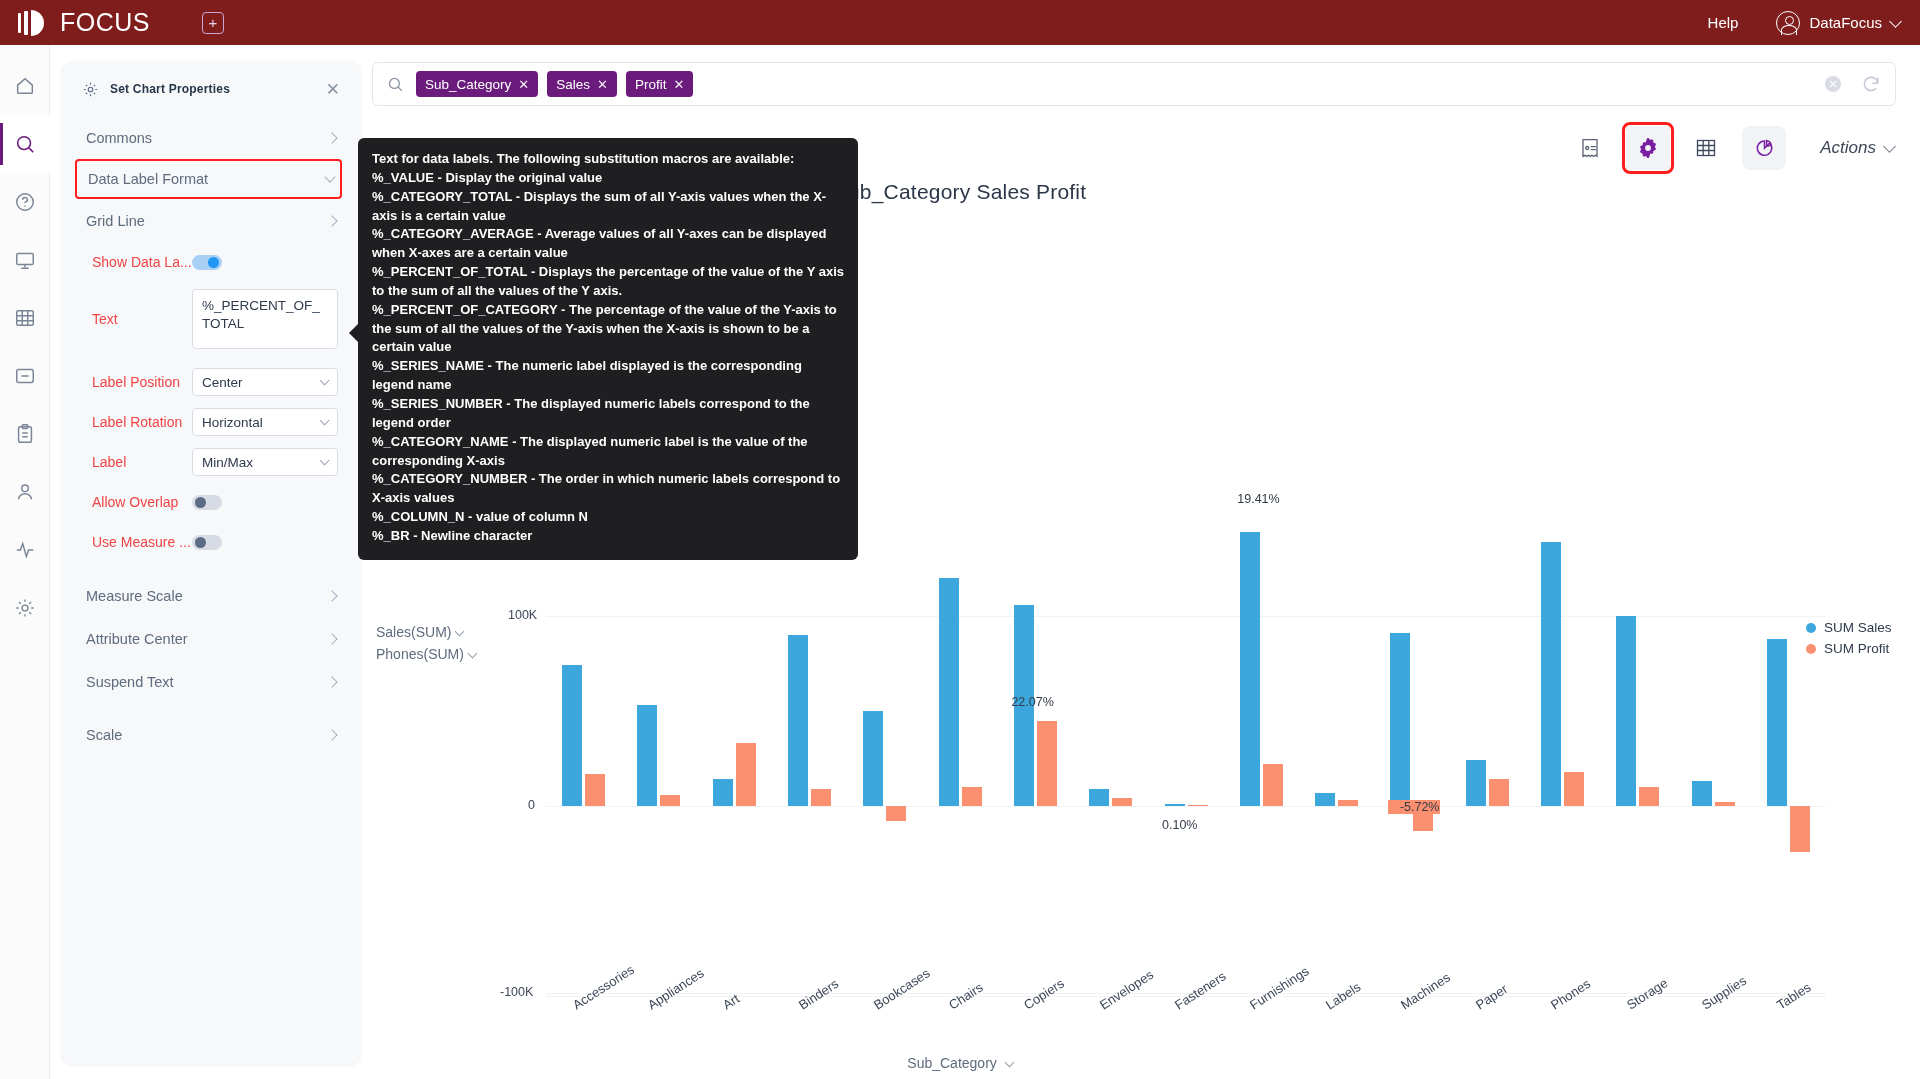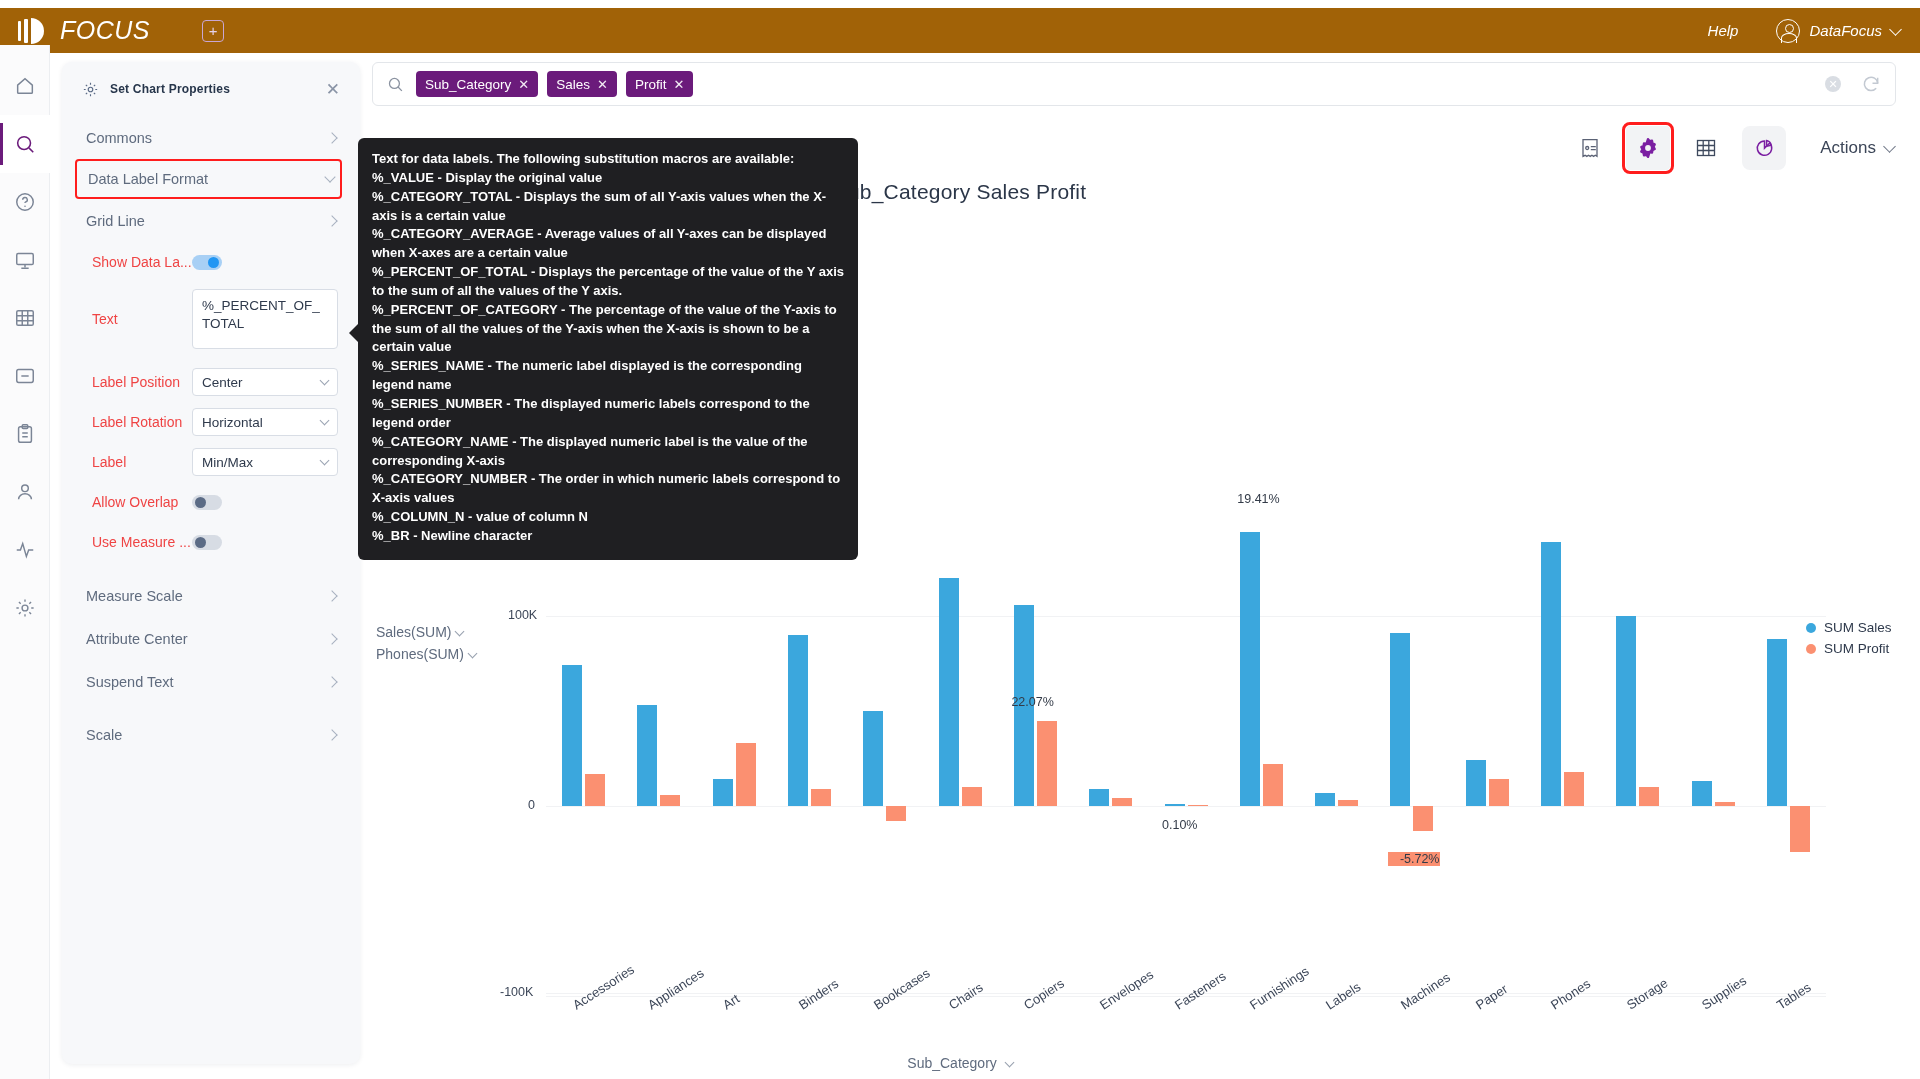--- a/index.html
+++ b/index.html
@@ -7,22 +7,22 @@
   body {
     font-family: "Liberation Sans", sans-serif;
     background:#ffffff;
     color:#2c3e50;
     font-size:14px;
     position:relative;
   }
 
   
   #topbar {
-    position:absolute; left:0; top:8px; width:1920px; height:45px;
-    background:#a16207; display:flex; align-items:center;font-style:italic;
+    position:absolute; left:0; top:0; width:1920px; height:45px;
+    background:#7f1d1d; display:flex; align-items:center;
   }
   #logo-wrap { display:flex; align-items:center; margin-left:18px; }
   .logo-mark { width:34px; height:26px; position:relative; margin-right:8px; }
   .logo-mark i { position:absolute; background:#fff; border-radius:1px; }
   .logo-mark i:nth-child(1){ left:0; top:3px; width:3px; height:20px; }
   .logo-mark i:nth-child(2){ left:6px; top:1px; width:4px; height:24px; }
   .logo-mark i:nth-child(3){ left:13px; top:0px; width:13px; height:26px;
      border-radius:0 13px 13px 0; }
   #logo-text { color:#fff; font-size:25px; letter-spacing:.5px; font-weight:400;}
   #add-tab {
@@ -139,21 +139,21 @@
   
   #chart-tools { position:absolute; right:26px; top:126px; display:flex; align-items:center; }
   .tool {
     width:44px;height:44px;border-radius:8px; display:flex;align-items:center;
     justify-content:center; margin-left:14px; cursor:pointer; color:#5b6275; position:relative;
   }
   .tool.sel { background:#f2f3f5; color:#7b1fa2; }
   .tool.redbox { outline:3px solid #ff1d1d; outline-offset:1px; border-radius:4px;}
   .tool svg { width:24px;height:24px; }
   #actions-btn { margin-left:34px; font-size:17px; color:#3c4658; display:flex;
-                 align-items:center; cursor:pointer;}
+                 align-items:center; cursor:pointer;font-style:italic;}
 
   
   #chart-title {
     position:absolute; left:0; right:0; top:180px; text-align:center;
     font-size:21px; color:#2b3648; letter-spacing:.2px;
   }
   #plot { position:absolute; left:546px; top:230px; width:1280px; height:580px; }
   .grid-line { position:absolute; left:0; width:100%; height:1px; background:#f1f2f4; }
   .bar { position:absolute; bottom:0; }
   .bar.blue { background:#3ba7dd; }
@@ -478,21 +478,21 @@
     <div class="bar blue" style="width: 20px; height: 2.28px; left: 618.5px; bottom: 4px;"></div>
     <div class="bar orange" style="width: 20px; height: 1px; left: 641.5px; bottom: 4px;"></div>
     <div class="dlabel" style="top: 588px; left: 616px;">0.10%</div>
     <div class="bar blue" style="width: 20px; height: 273.6px; left: 693.794px; bottom: 4px;"></div>
     <div class="bar orange" style="width: 20px; height: 41.8px; left: 716.794px; bottom: 4px;"></div>
     <div class="dlabel" style="top: 262.4px; left: 691.294px;">19.41%</div>
     <div class="bar blue" style="width: 20px; height: 13.3px; left: 769.088px; bottom: 4px;"></div>
     <div class="bar orange" style="width: 20px; height: 5.7px; left: 792.088px; bottom: 4px;"></div>
     <div class="bar blue" style="width: 20px; height: 172.9px; left: 844.382px; bottom: 4px;"></div>
     <div class="bar orange" style="width: 20px; height: 24.7px; left: 867.382px; bottom: -20.7px;"></div>
-    <div class="dlabel hl" style="top: 622px; left: 841.882px; padding-left: 12px;">-5.72%</div>
+    <div class="dlabel hl" style="top: 570px; left: 841.882px; padding-left: 12px;">-5.72%</div>
     <div class="bar blue" style="width: 20px; height: 45.6px; left: 919.676px; bottom: 4px;"></div>
     <div class="bar orange" style="width: 20px; height: 26.6px; left: 942.676px; bottom: 4px;"></div>
     <div class="bar blue" style="width: 20px; height: 264.1px; left: 994.971px; bottom: 4px;"></div>
     <div class="bar orange" style="width: 20px; height: 34.2px; left: 1017.97px; bottom: 4px;"></div>
     <div class="bar blue" style="width: 20px; height: 190px; left: 1070.26px; bottom: 4px;"></div>
     <div class="bar orange" style="width: 20px; height: 19px; left: 1093.26px; bottom: 4px;"></div>
     <div class="bar blue" style="width: 20px; height: 24.7px; left: 1145.56px; bottom: 4px;"></div>
     <div class="bar orange" style="width: 20px; height: 3.8px; left: 1168.56px; bottom: 4px;"></div>
     <div class="bar blue" style="width: 20px; height: 167.2px; left: 1220.85px; bottom: 4px;"></div>
     <div class="bar orange" style="width: 20px; height: 45.6px; left: 1243.85px; bottom: -41.6px;"></div>

